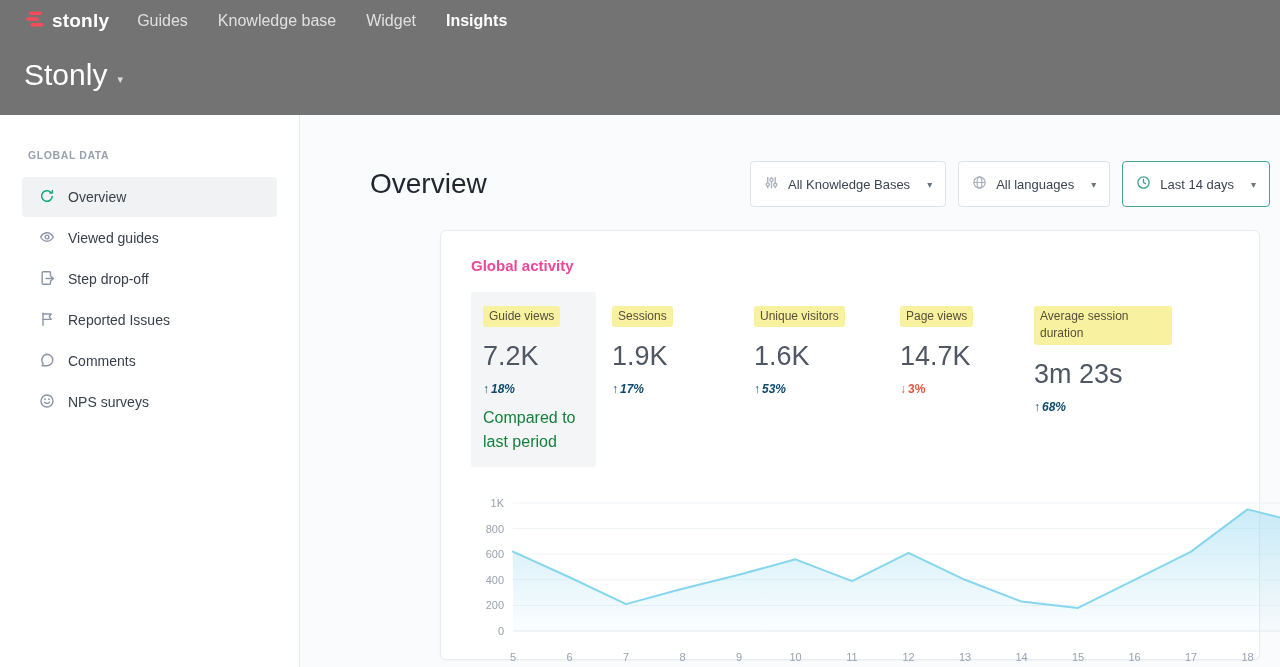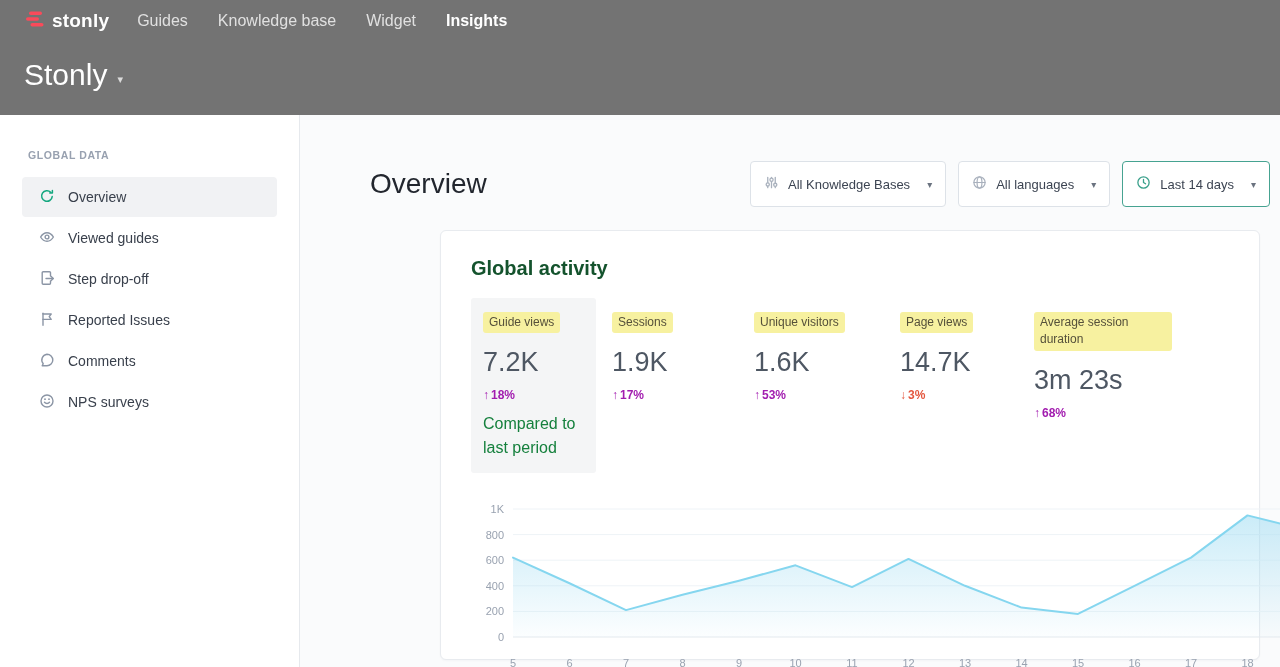--- a/index.html
+++ b/index.html
@@ -57,40 +57,40 @@
   .filter-btn .caret { font-size: 10px; color: #6b7380; margin-left: 8px; }
   .filter-btn.date { border-color: #46a391; }
 
   
   .card {
     margin: 23px 10px 0 70px; height: 430px;
     background: #fff; border: 1px solid #e8ebef; border-radius: 6px;
     box-shadow: 0 1px 2px rgba(20,30,60,0.03);
     padding: 26px 30px;
   }
-  .card-title { font-size: 20px; font-weight: 700; color: #14532d; }
+  .card-title { font-size: 15px; font-weight: 700; color: #ec4899; }
 
   .metrics { display: flex; gap: 16px; margin-top: 18px; align-items: flex-start; }
   .metric { padding-top: 14px; cursor: pointer; }
   .metric.selected {
     background: #f4f5f6; border-radius: 3px; padding: 14px 12px;
   }
   .metric:nth-child(1) { width: 125px; }
   .metric:nth-child(2) { width: 126px; }
   .metric:nth-child(3) { width: 130px; }
   .metric:nth-child(4) { width: 118px; }
   .metric:nth-child(5) { width: 138px; }
   .metric:nth-child(6) { width: 110px; }
   .metric-label {
     display: inline-block; background: #f7f1a0; border-radius: 3px;
     padding: 2px 6px; font-size: 12px; color: #55503a; line-height: 1.45;
   }
   .metric-value { margin-top: 14px; font-size: 27px; color: #4e5763; }
   .metric-change { margin-top: 10px; font-size: 12px; font-weight: 700; }
-  .metric-change.up { color: #a21caf; }
+  .metric-change.up { color: #0c4a6e; font-style: italic; }
   .metric-change.down { color: #e4573f; }
   .metric-change .arrow { font-weight: 400; margin-right: 2px; }
   .metric-note { margin-top: 10px; font-size: 16px; color: #15803d; line-height: 1.45; width: 100px; }
 
   .chart { margin-top: 24px; }
   .chart svg text { font-family: "Liberation Sans", sans-serif; font-size: 11px; fill: #99a2b0; }
 </style>
 </head>
 <body>
 

